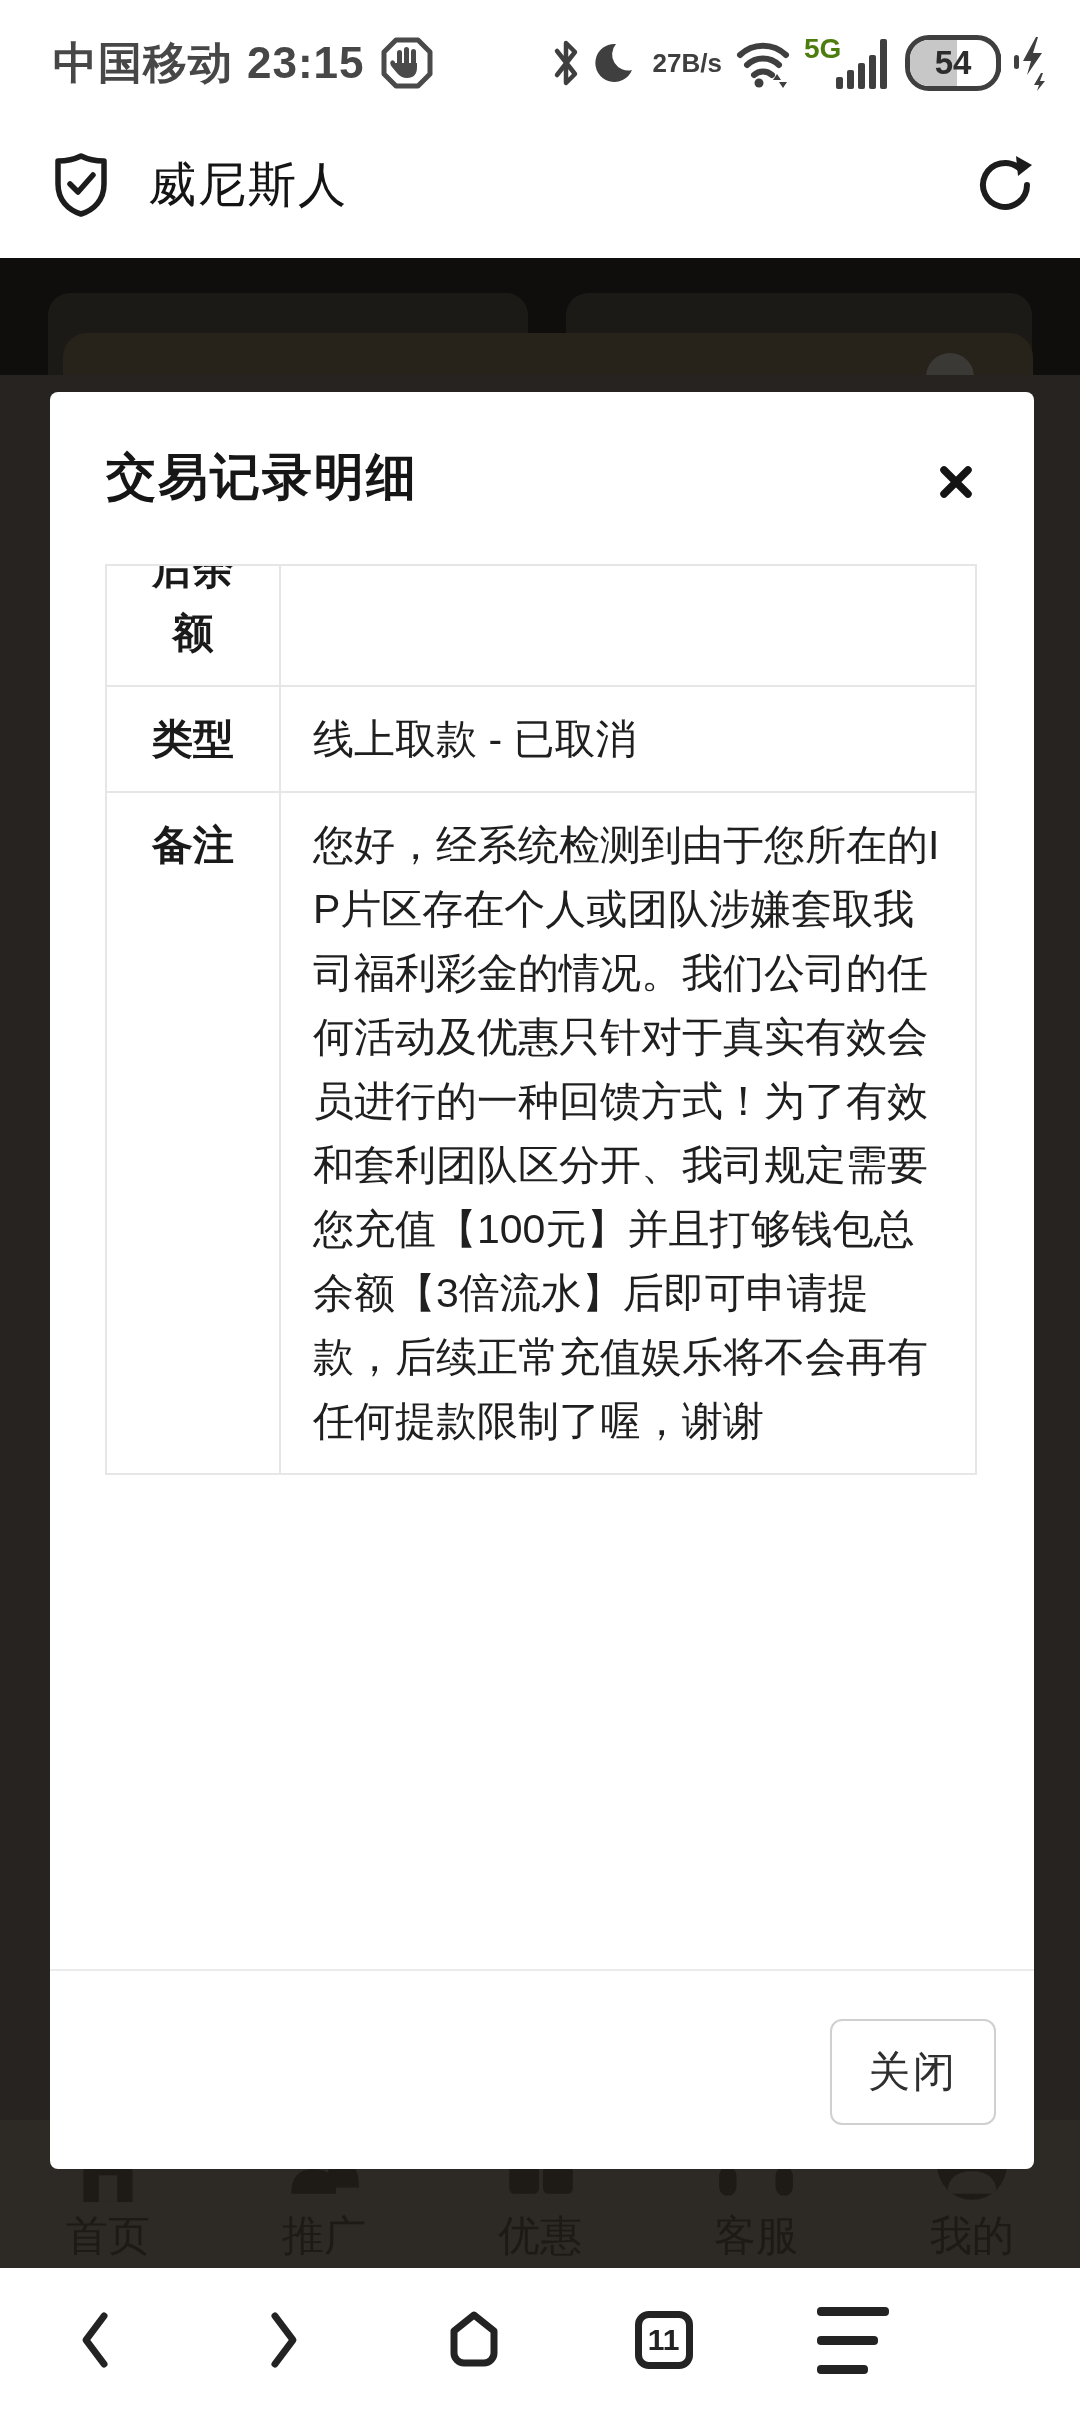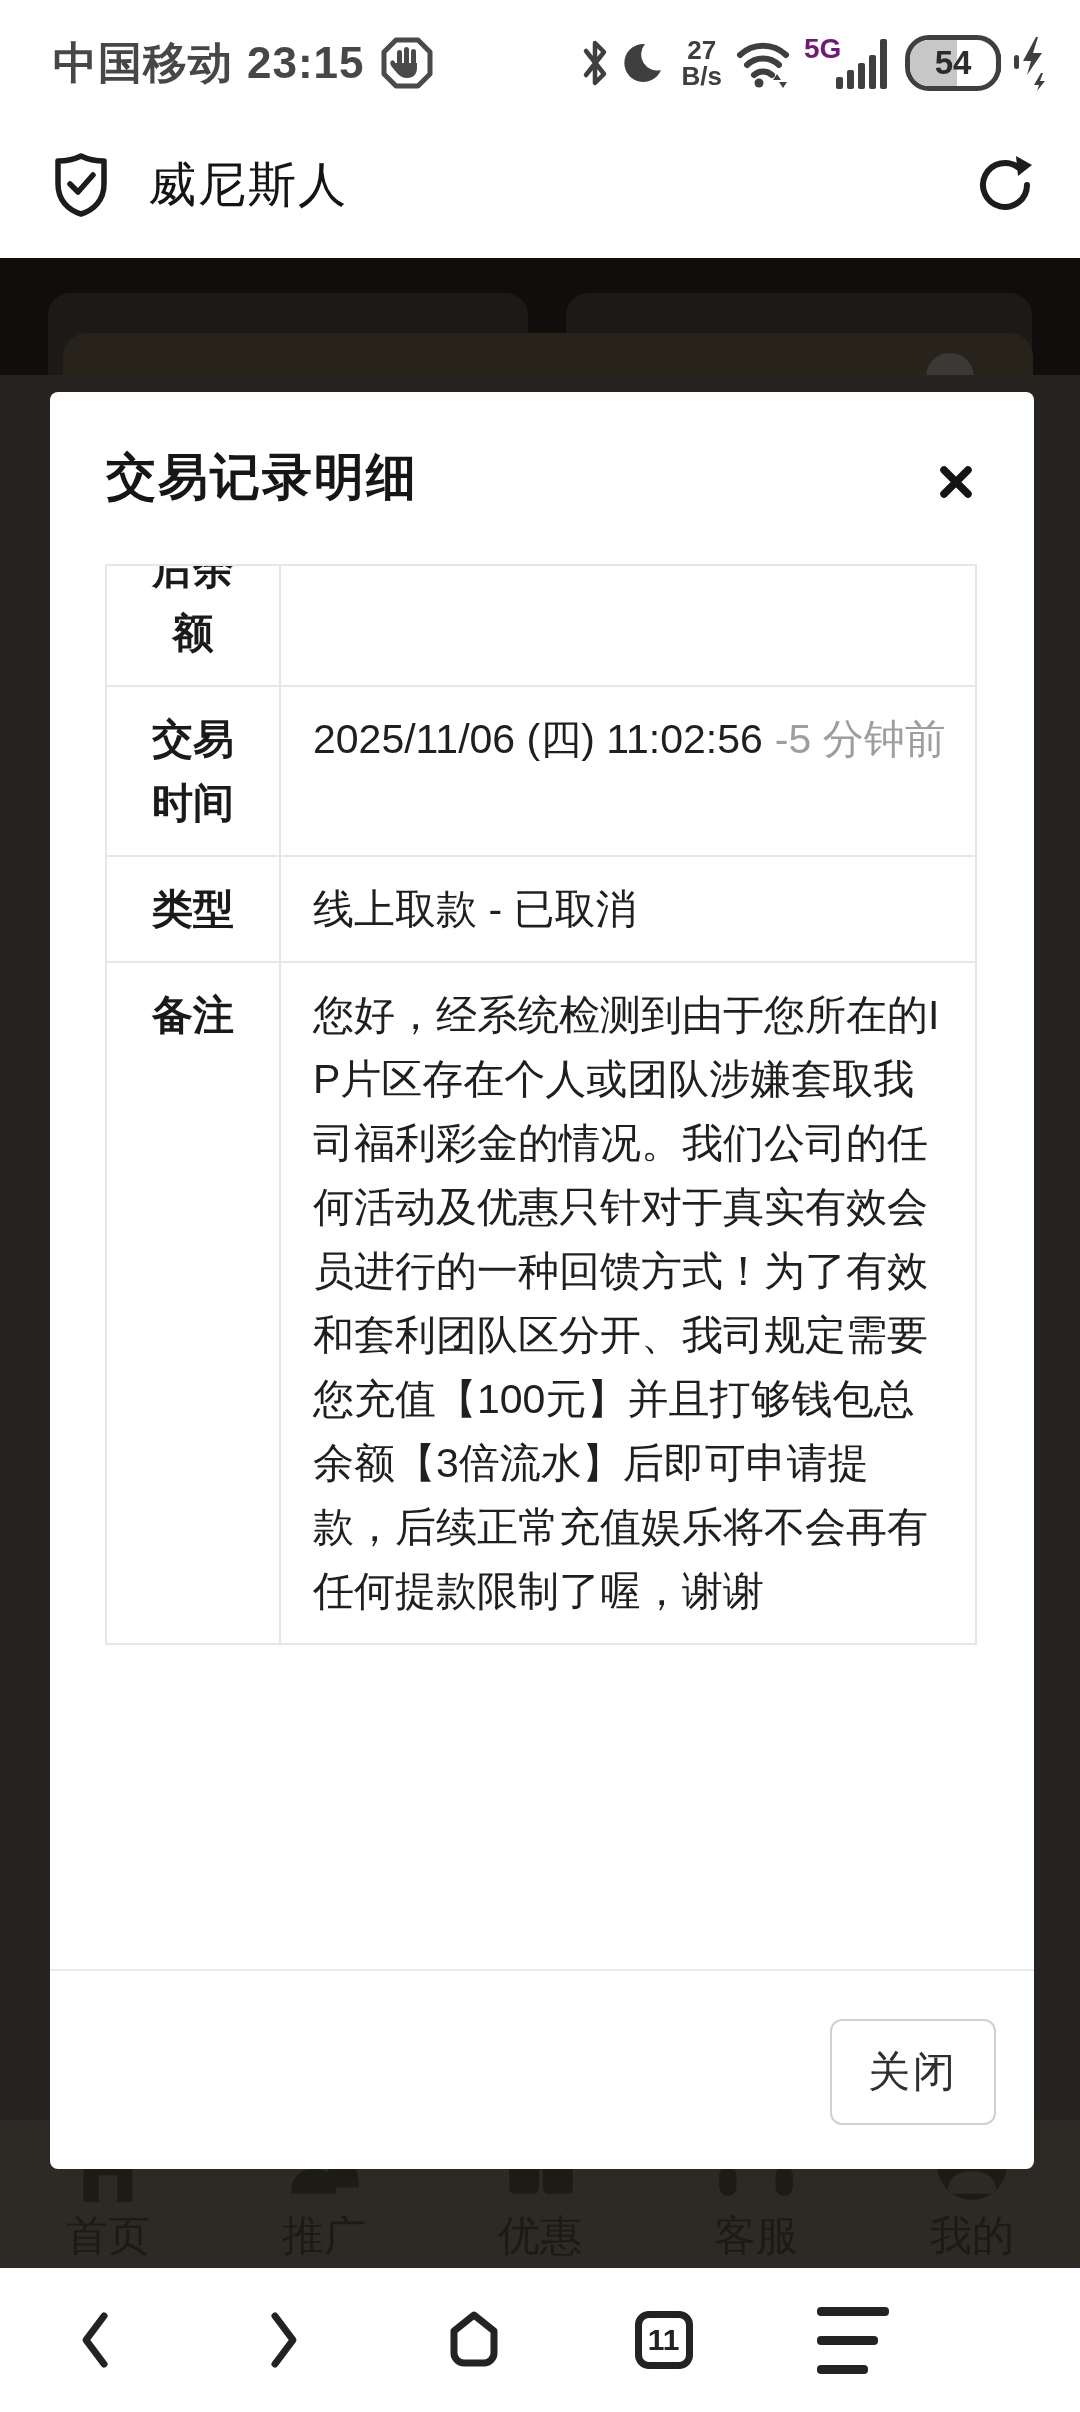--- a/index.html
+++ b/index.html
@@ -8,23 +8,23 @@
     background:#ffffff;
     font-family:"Liberation Sans","DejaVu Sans",sans-serif;
     -webkit-font-smoothing:antialiased;
   }
   .abs{position:absolute;}
 
   
   .status-bar{top:0;left:0;width:1080px;height:112px;background:#fff;display:flex;align-items:center;padding:14px 34px 0 42px;box-sizing:border-box;}
   .sb-left{display:flex;align-items:center;gap:14px;color:#474747;font-size:44px;font-weight:700;letter-spacing:1px;margin-left:11px;}
   .sb-right{margin-left:auto;display:flex;align-items:center;gap:13px;color:#3f3f3f;}
-  .speed-stack{display:flex;flex-direction:column;align-items:center;line-height:26px;font-size:26px;font-weight:700;color:#3f3f3f;}
+  .speed-stack{display:flex;align-items:center;line-height:26px;font-size:26px;font-weight:700;color:#3f3f3f;}
   .sig-wrap{position:relative;width:88px;height:52px;}
-  .sig-5g{position:absolute;left:0;top:-4px;font-size:28px;font-weight:700;color:#701a75;}
+  .sig-5g{position:absolute;left:0;top:-4px;font-size:28px;font-weight:700;color:#4d7c0f;}
   .sig-bars{position:absolute;right:0;bottom:0;}
   .battery{position:relative;width:86px;height:46px;border:5px solid #3f3f3f;border-radius:24px;overflow:hidden;background:#fff;}
   .battery-fill{position:absolute;left:0;top:0;bottom:0;width:55%;background:#c7c7c7;}
   .battery-num{position:absolute;inset:0;display:flex;align-items:center;justify-content:center;font-size:33px;font-weight:700;color:#2c2c2c;}
   .battery-nub{width:7px;height:20px;background:#3f3f3f;border-radius:3px;margin-left:-7px;}
 
   
   .browser-bar{top:112px;left:0;width:1080px;height:146px;background:#fff;display:flex;align-items:center;padding:0 44px 0 52px;box-sizing:border-box;}
   .page-title{margin-left:38px;font-size:48px;color:#141414;font-weight:400;letter-spacing:2px;}
   .refresh-btn{margin-left:auto;display:flex;align-items:center;}
@@ -234,24 +234,20 @@
   </div>
 
   <div class="modal-viewport">
     <table class="detail">
       <tbody>
         <tr>
           <th>交易后余额</th>
           <td></td>
         </tr>
         <tr>
-          <th>交易时间</th>
-          <td><span>2025/11/06 (四) 11:02:56</span><span class="muted">-5 分钟前</span></td>
-        </tr>
-        <tr>
           <th>类型</th>
           <td>线上取款 - 已取消</td>
         </tr>
         <tr>
           <th>备注</th>
           <td>您好，经系统检测到由于您所在的IP片区存在个人或团队涉嫌套取我司福利彩金的情况。我们公司的任何活动及优惠只针对于真实有效会员进行的一种回馈方式！为了有效和套利团队区分开、我司规定需要您充值【100元】并且打够钱包总余额【3倍流水】后即可申请提款，后续正常充值娱乐将不会再有任何提款限制了喔，谢谢</td>
         </tr>
       </tbody>
     </table>
   </div>

